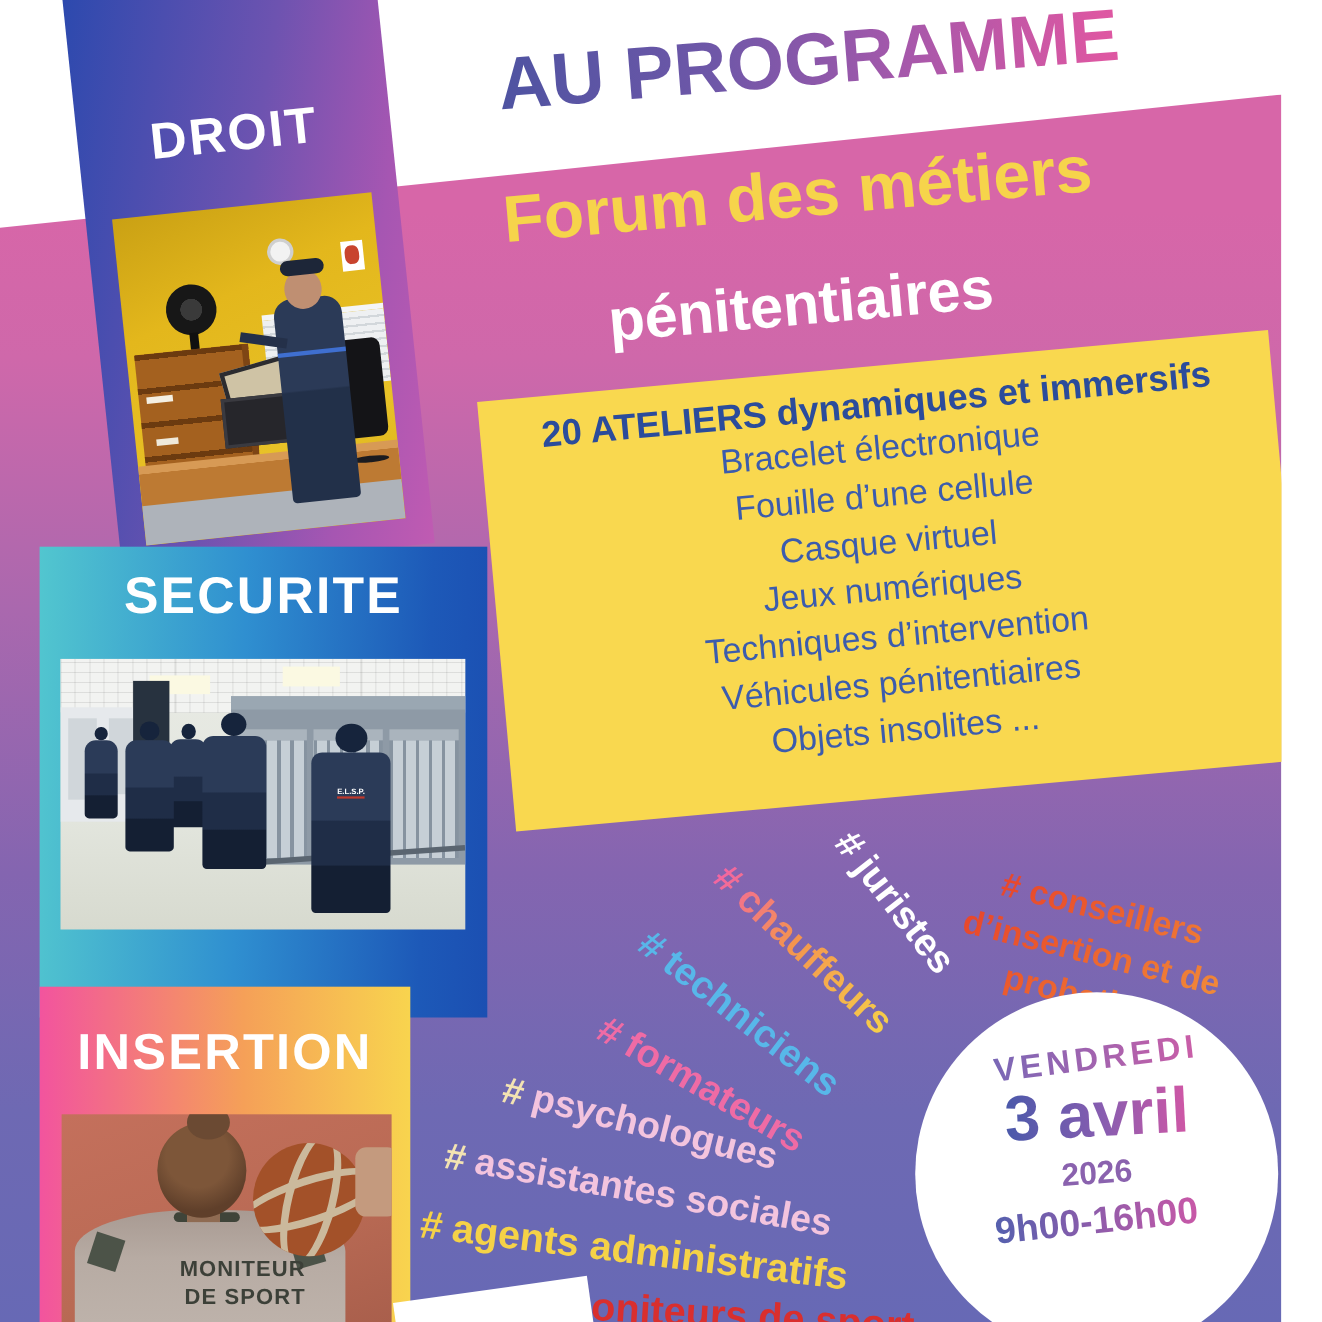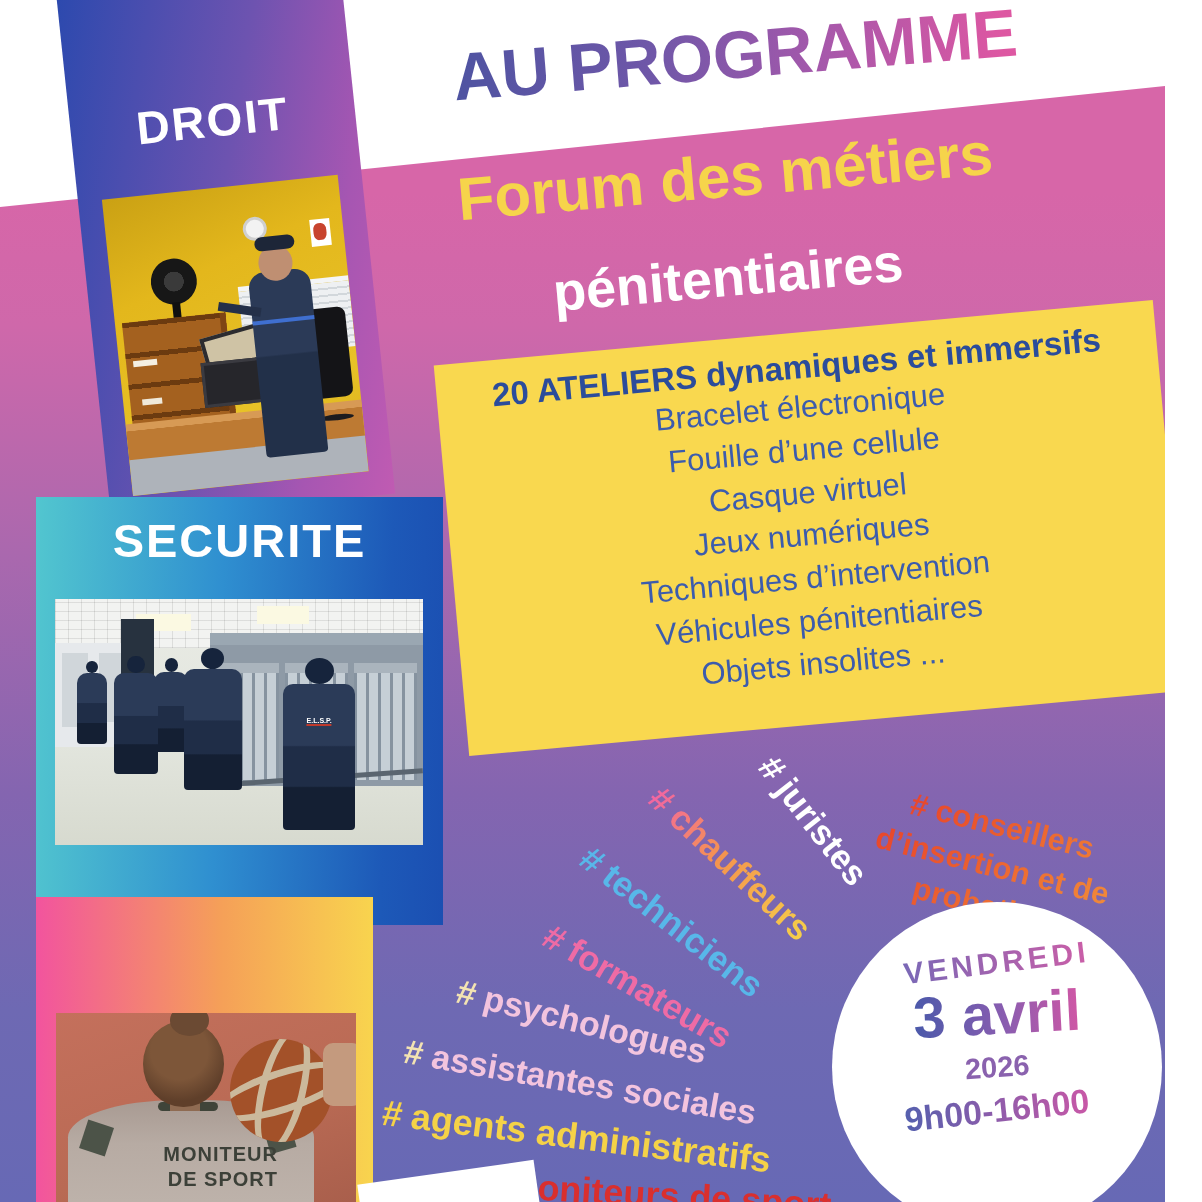--- a/index.html
+++ b/index.html
@@ -198,20 +198,21 @@
         <div class="guard g5"></div>
         <div class="guard g3"></div>
         <div class="guard g2"></div>
         <div class="guard g1">
           <span class="patch">E.L.S.P.</span>
         </div>
       </div>
     </div>
 
     <div class="card-insertion">
+      <div class="card-label insertion-label">INSERTION</div>
       <div class="photo-insertion">
         <div class="pi-tee"></div>
         <div class="pi-seam-l"></div>
         <div class="pi-seam-r"></div>
         <div class="pi-collar"></div>
         <div class="pi-neck"></div>
         <div class="pi-hair"></div>
         <div class="pi-bun"></div>
         <div class="pi-shirt-text">MONITEUR
 DE SPORT</div>

